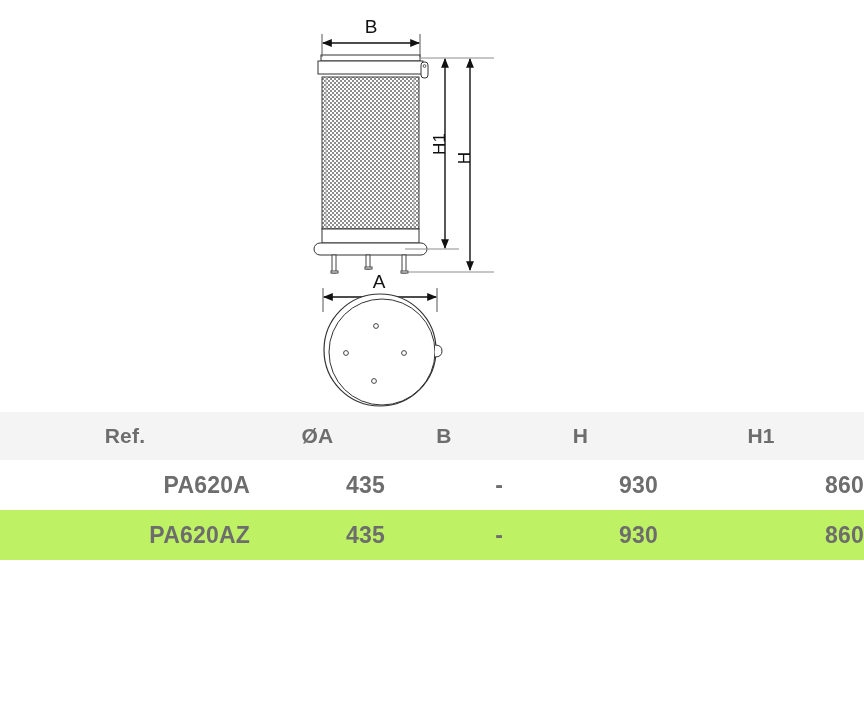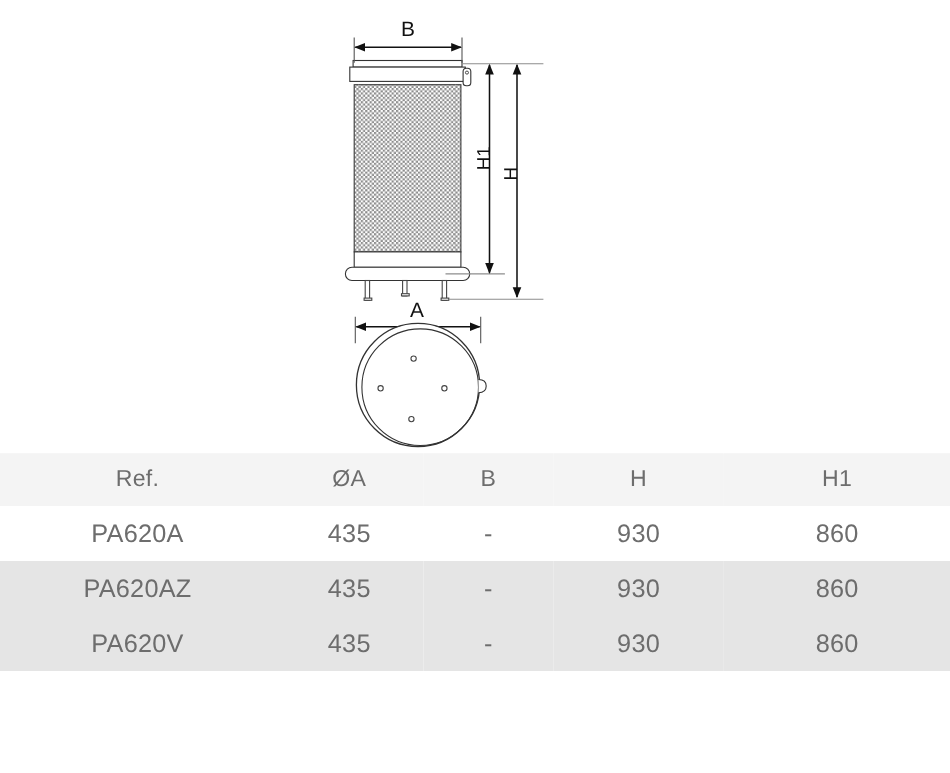--- a/index.html
+++ b/index.html
@@ -38,33 +38,34 @@
     width: 864px;
     border-collapse: collapse;
     table-layout: fixed;
   }
   #spec-table td, #spec-table th {
     padding: 0;
     margin: 12px;
     border: none;
     text-align: center;
     vertical-align: middle;
-    font-weight: normal;
+    font-weight: bold;
     color: #6d6d6d;
     letter-spacing: 0.2px;
   }
   #spec-table thead th {
     height: 48px;
     font-size: 21px;
   }
   #spec-table tbody td {
     height: 50px;
     font-size: 23px;
+    text-align: right;
   }
-  tr.row-shaded { background: #e5e5e5; }
+  tr.row-shaded { background: #bef264; }
   tr.row-plain  { background: #ffffff; }
   thead tr { background: #f4f4f4; }
 
   col.c-ref { width: 250px; }
   col.c-a   { width: 135px; }
   col.c-b   { width: 118px; }
   col.c-h   { width: 155px; }
   col.c-h1  { width: 206px; }
 </style>
 </head>
@@ -173,21 +174,14 @@
       <td>930</td>
       <td>860</td>
     </tr>
     <tr class="row-shaded">
       <td>PA620AZ</td>
       <td>435</td>
       <td>-</td>
       <td>930</td>
       <td>860</td>
     </tr>
-    <tr class="row-shaded">
-      <td>PA620V</td>
-      <td>435</td>
-      <td>-</td>
-      <td>930</td>
-      <td>860</td>
-    </tr>
   </tbody>
 </table>
 
 </body></html>

